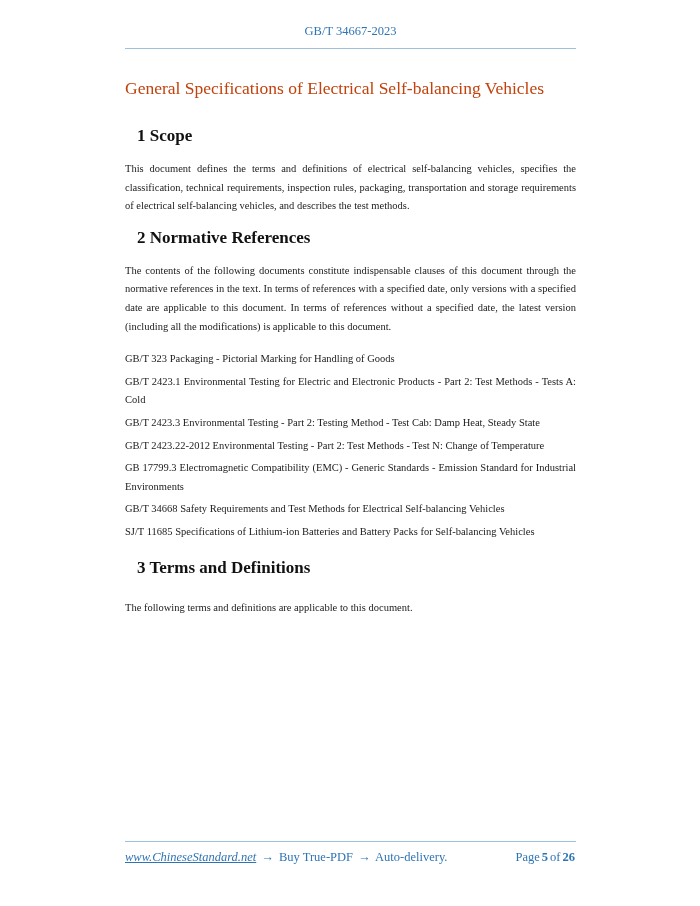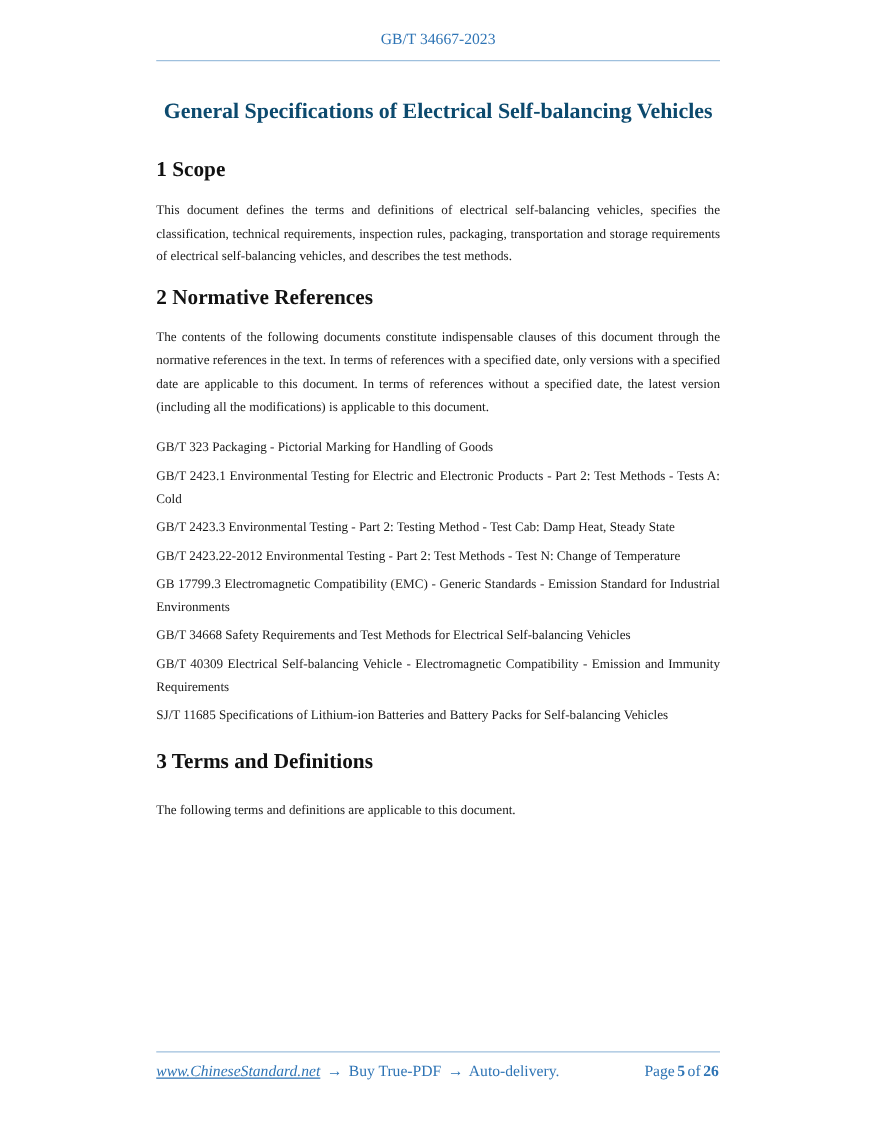--- a/index.html
+++ b/index.html
@@ -26,30 +26,29 @@
   }
   .content {
     position: absolute;
     top: 49px; left: 125px;
     width: 451px;
   }
   .doc-title {
     margin: 29px 0 0 0;
     font-size: 17.5px;
     line-height: 21px;
-    font-weight: bold;
-    text-align: center;
-    color: #0c4a6e;
+    font-weight: normal;
+    color: #c2410c;
   }
   .sec {
     font-size: 17px;
     line-height: 21px;
     font-weight: bold;
     color: #111;
-    margin: 0;
+    margin: 12px;
   }
   .h-scope { margin-top: 26px; }
   .h-norm  { margin-top: 11px; }
   .h-terms { margin-top: 15px; }
   .body {
     font-size: 10.5px;
     line-height: 18.6px;
     text-align: justify;
     margin: 0;
   }
@@ -103,21 +102,20 @@
     <h2 class="sec h-norm">2 Normative References</h2>
 
     <p class="body p3">The contents of the following documents constitute indispensable clauses of this document through the normative references in the text. In terms of references with a specified date, only versions with a specified date are applicable to this document. In terms of references without a specified date, the latest version (including all the modifications) is applicable to this document.</p>
 
     <p class="body ref ref0">GB/T 323 Packaging - Pictorial Marking for Handling of Goods</p>
     <p class="body ref">GB/T 2423.1 Environmental Testing for Electric and Electronic Products - Part 2: Test Methods - Tests A: Cold</p>
     <p class="body ref">GB/T 2423.3 Environmental Testing - Part 2: Testing Method - Test Cab: Damp Heat, Steady State</p>
     <p class="body ref">GB/T 2423.22-2012 Environmental Testing - Part 2: Test Methods - Test N: Change of Temperature</p>
     <p class="body ref">GB 17799.3 Electromagnetic Compatibility (EMC) - Generic Standards - Emission Standard for Industrial Environments</p>
     <p class="body ref">GB/T 34668 Safety Requirements and Test Methods for Electrical Self-balancing Vehicles</p>
-    <p class="body ref">GB/T 40309 Electrical Self-balancing Vehicle - Electromagnetic Compatibility - Emission and Immunity Requirements</p>
     <p class="body ref">SJ/T 11685 Specifications of Lithium-ion Batteries and Battery Packs for Self-balancing Vehicles</p>
 
     <h2 class="sec h-terms">3 Terms and Definitions</h2>
 
     <p class="body last">The following terms and definitions are applicable to this document.</p>
 
   </main>
 
   <div class="footer">
     <div class="footer-left">

